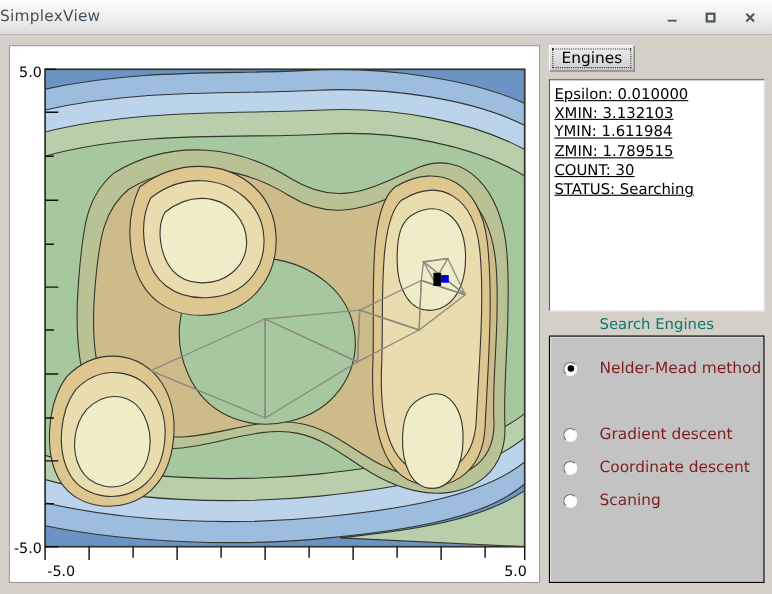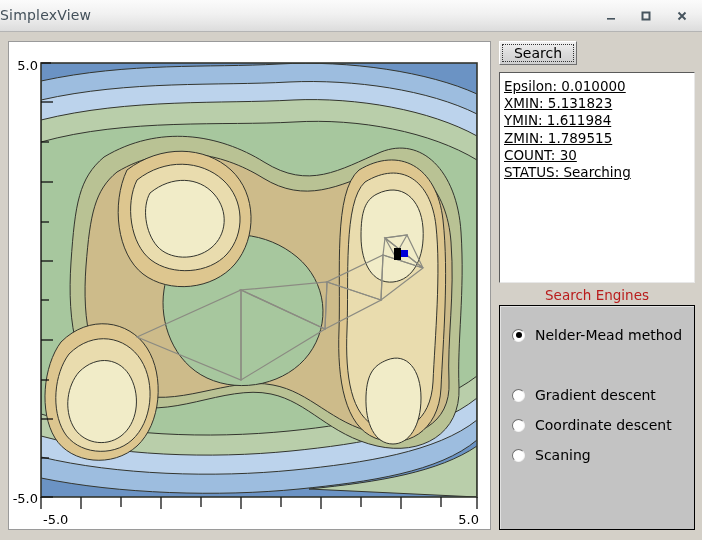--- a/index.html
+++ b/index.html
@@ -52,34 +52,34 @@
   #btn-stop{left:86px;width:78px;}
 
   .infobox{position:absolute;left:0;top:31px;width:196px;height:211px;
     background:#ffffff;
     border-top:1px solid #5a5a5a;border-left:1px solid #5a5a5a;
     border-right:1px solid #e8e8e8;border-bottom:1px solid #e8e8e8;
     box-sizing:border-box;padding:5px 0 0 4px;overflow:hidden;}
   .infoline{font-size:13.5px;line-height:17.2px;color:#000;white-space:pre;text-decoration:underline;}
 
   .group-caption{position:absolute;left:0;top:246px;width:196px;height:18px;
-    text-align:center;font-size:13.5px;color:#b91c1c;}
+    text-align:center;font-size:13.5px;color:#0f766e;}
   .group-box{position:absolute;left:0;top:264px;width:196px;height:225px;
     background:#c3c3c3;
     border:1px solid #000;box-sizing:border-box;
     box-shadow:inset 1px 1px 0 #e2e2e2;}
   .radio-row{position:absolute;left:12px;height:22px;display:flex;align-items:center;cursor:default;}
   .radio-mark{position:relative;width:13px;height:13px;border-radius:50%;
     background:#ffffff;
     border-top:1px solid #6e6e6e;border-left:1px solid #6e6e6e;
     border-right:1px solid #f2f2f2;border-bottom:1px solid #f2f2f2;
     box-sizing:border-box;flex:0 0 auto;}
   .radio-row.on .radio-mark::after{content:"";position:absolute;
     left:2.5px;top:2.5px;width:6px;height:6px;border-radius:50%;background:#000;}
-  .radio-label{margin-left:10px;font-size:14px;color:#000000;white-space:nowrap;}
+  .radio-label{margin-left:20px;font-size:14px;color:#7f1d1d;white-space:nowrap;}
 </style>
 </head>
 <body>
 
 <div class="window">
 
   <div class="titlebar">
     <div class="title-text">SimplexView</div>
 
     <div class="winbtn" id="btn-min">
@@ -222,27 +222,27 @@
           <text x="470" y="482" text-anchor="end" font-family="DejaVu Sans, sans-serif" font-size="13" fill="#000">5.0</text>
         </svg>
       </div>
     </div>
 
     <div class="right">
 
       <div class="btnrow">
         <div class="gbtn" id="btn-search">
           <span class="focusring"></span>
-          <span>Search</span>
+          <span>Engines</span>
         </div>
       </div>
 
       <div class="infobox">
         <div class="infoline">Epsilon: 0.010000</div>
-        <div class="infoline">XMIN: 5.131823</div>
+        <div class="infoline">XMIN: 3.132103</div>
         <div class="infoline">YMIN: 1.611984</div>
         <div class="infoline">ZMIN: 1.789515</div>
         <div class="infoline">COUNT: 30</div>
         <div class="infoline">STATUS: Searching</div>
       </div>
 
       <div class="group-caption">Search Engines</div>
 
       <div class="group-box">
         <div class="radio-row on" style="top:18px">

